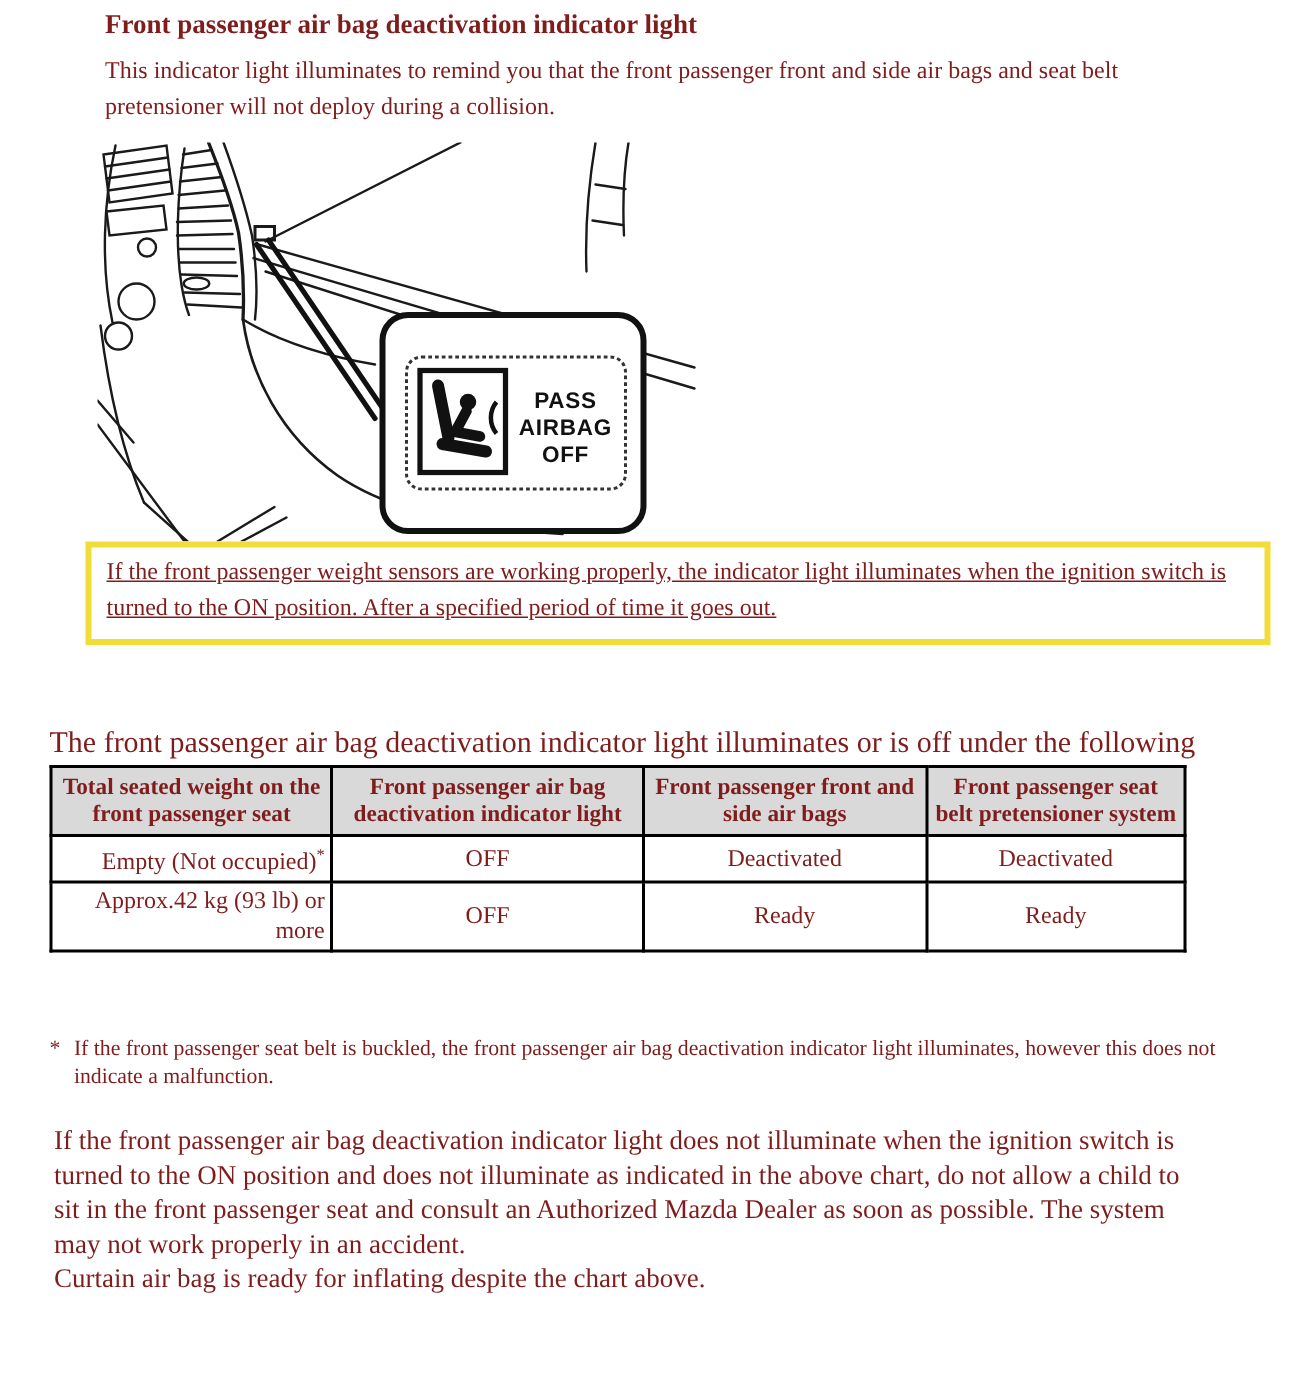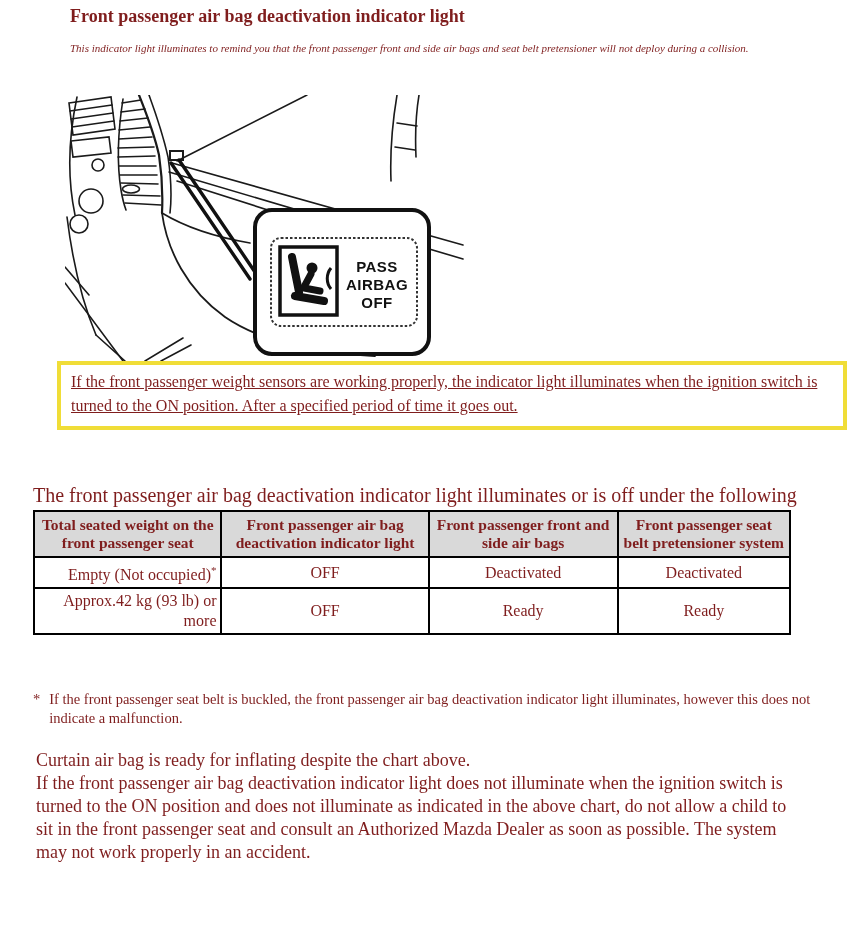--- a/index.html
+++ b/index.html
@@ -14,21 +14,21 @@
   }
   .title {
     position: absolute; left: 70px; top: 6px;
     margin: 0;
     font-size: 18px; font-weight: bold;
     font-family: "Liberation Serif", serif;
   }
   .intro {
     position: absolute; left: 70px; top: 36px; width: 726px;
     margin: 0;
-    font-size: 11px; line-height: 24px; font-style: italic;
+    font-size: 16px; line-height: 24px;
   }
   .figure {
     position: absolute; left: 65px; top: 95px;
     width: 400px; height: 266px;
   }
   .figure svg { display: block; width: 100%; height: 100%; }
   .note {
     position: absolute; left: 57px; top: 361px; width: 790px;
     box-sizing: border-box;
     border: 4px solid #f0dd37;
@@ -211,17 +211,17 @@
       </tr>
     </tbody>
   </table>
 
   <div class="footnote">
     <span class="fn-marker">*</span>
     <span class="fn-text">If the front passenger seat belt is buckled, the front passenger air bag deactivation indicator light illuminates, however this does not indicate a malfunction.</span>
   </div>
 
   <div class="paragraphs">
+    <p>If the front passenger air bag deactivation indicator light does not illuminate when the ignition switch is turned to the ON position and does not illuminate as indicated in the above chart, do not allow a child to sit in the front passenger seat and consult an Authorized Mazda Dealer as soon as possible. The system may not work properly in an accident.</p>
     <p>Curtain air bag is ready for inflating despite the chart above.</p>
-    <p>If the front passenger air bag deactivation indicator light does not illuminate when the ignition switch is turned to the ON position and does not illuminate as indicated in the above chart, do not allow a child to sit in the front passenger seat and consult an Authorized Mazda Dealer as soon as possible. The system may not work properly in an accident.</p>
   </div>
 
 </div>
 
 </body></html>

